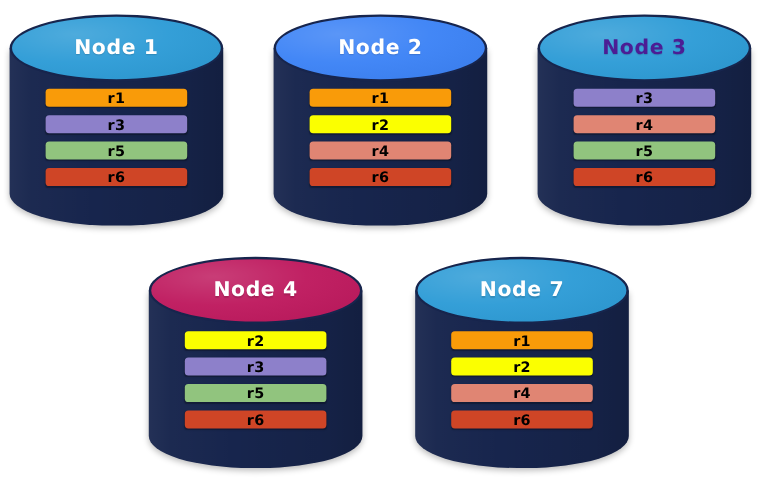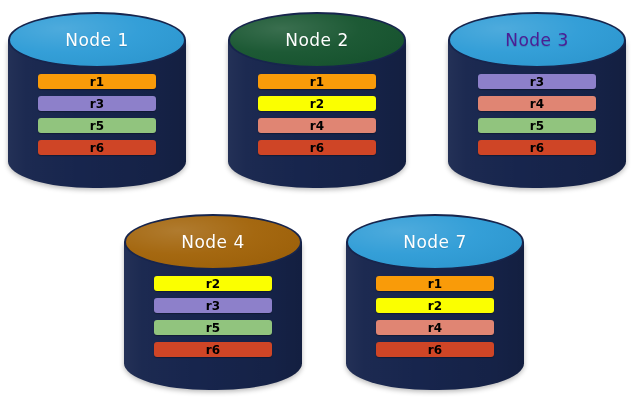--- a/index.html
+++ b/index.html
@@ -69,21 +69,21 @@
         rgba(255,255,255,0.16) 0%,
         rgba(255,255,255,0.04) 45%,
         rgba(0,0,0,0.05) 100%);
     pointer-events: none;
   }
   .node-label {
     position: relative;
     z-index: 2;
     color: #ffffff;
     font-size: 17px;
-    font-weight: 400;
+    font-weight: 700;
     letter-spacing: 0.5px;
     white-space: nowrap;
     text-shadow: 0 1px 1px rgba(0,0,0,0.14);
   }
 
   
   .records {
     position: absolute;
     left: 0;
     z-index: 3;
@@ -132,21 +132,21 @@
         </div>
         <div class="record" style="background: rgb(207, 69, 38);">
           <span class="record-label" style="color: rgb(0, 0, 0);">r6</span>
         </div>
       </div>
     </div>
     <div class="node" style="left: 228px; top: 12px; width: 178px; height: 176px;">
       <div class="cyl-body" style="top: 28px; width: 178px; height: 148px; background: rgb(23, 37, 77);">
         <div class="cyl-body-inner"></div>
       </div>
-      <div class="cyl-top" style="top: 0px; width: 178px; height: 56px; background: #14532d;">
+      <div class="cyl-top" style="top: 0px; width: 178px; height: 56px; background: #3b82f6;">
         <div class="node-label" style="color: rgb(255, 255, 255);">Node  2</div>
       </div>
       <div class="records" style="top: 62px; left: 30px; width: 118px;">
         <div class="record" style="background: rgb(249, 155, 9);">
           <span class="record-label" style="color: rgb(0, 0, 0);">r1</span>
         </div>
         <div class="record" style="background: rgb(251, 255, 0);">
           <span class="record-label" style="color: rgb(0, 0, 0);">r2</span>
         </div>
         <div class="record" style="background: rgb(224, 133, 115);">
@@ -176,21 +176,21 @@
         </div>
         <div class="record" style="background: rgb(207, 69, 38);">
           <span class="record-label" style="color: rgb(0, 0, 0);">r6</span>
         </div>
       </div>
     </div>
     <div class="node" style="left: 124px; top: 214px; width: 178px; height: 176px;">
       <div class="cyl-body" style="top: 28px; width: 178px; height: 148px; background: rgb(23, 37, 77);">
         <div class="cyl-body-inner"></div>
       </div>
-      <div class="cyl-top" style="top: 0px; width: 178px; height: 56px; background: #a16207;">
+      <div class="cyl-top" style="top: 0px; width: 178px; height: 56px; background: #be185d;">
         <div class="node-label" style="color: rgb(255, 255, 255);">Node  4</div>
       </div>
       <div class="records" style="top: 62px; left: 30px; width: 118px;">
         <div class="record" style="background: rgb(251, 255, 0);">
           <span class="record-label" style="color: rgb(0, 0, 0);">r2</span>
         </div>
         <div class="record" style="background: rgb(141, 128, 202);">
           <span class="record-label" style="color: rgb(0, 0, 0);">r3</span>
         </div>
         <div class="record" style="background: rgb(145, 196, 126);">

